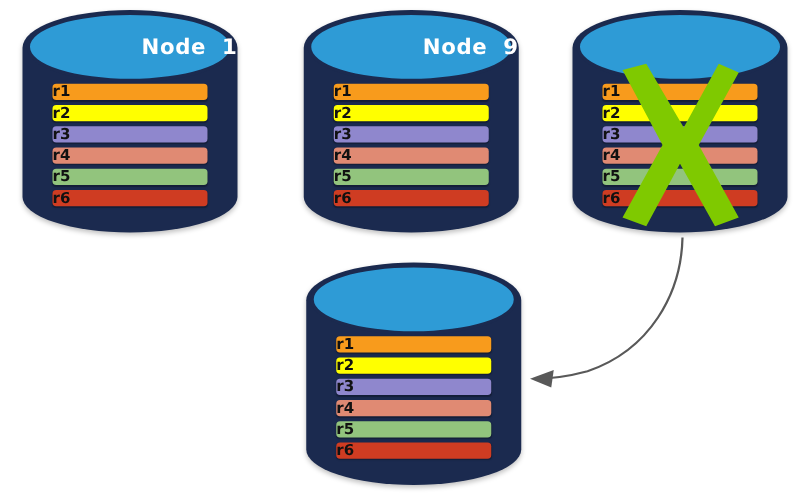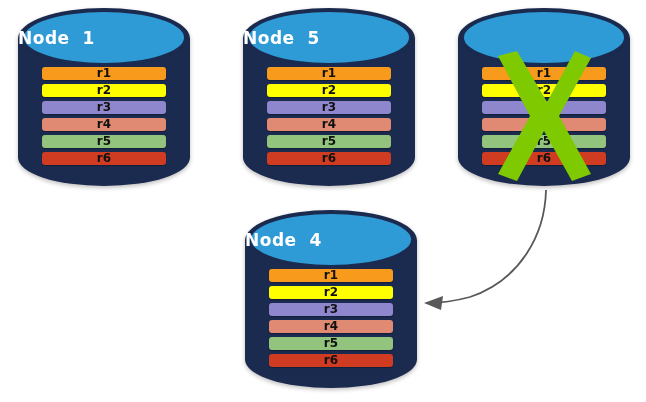--- a/index.html
+++ b/index.html
@@ -49,21 +49,21 @@
     border: 3px solid #1b2a4f;
     border-radius: 50%;
     box-sizing: border-box;
   }
 
   .node-title {
     position: absolute;
     left: 0;
     top: 11%;
     width: 100%;
-    text-align: left;
+    text-align: right;
     color: #ffffff;
     font-weight: bold;
     font-size: 17px;
     letter-spacing: 0.5px;
     white-space: pre;
     pointer-events: none;
   }
 
   .node-rows {
     position: absolute;
@@ -71,21 +71,20 @@
     right: 14%;
     top: 33%;
     display: flex;
     flex-direction: column;
     gap: 4px;
   }
 
   .node-row {
     height: 13px;
     border-radius: 3px;
-    text-align: center;
     font-size: 12px;
     font-weight: bold;
     color: #111111;
     line-height: 13px;
     box-shadow: 0 1px 1px rgba(0,0,0,0.30);
   }
 
   
   .x-mark {
     position: absolute;
@@ -117,21 +116,21 @@
       <div class="node-row" style="background:#8f87cd;">r3</div>
       <div class="node-row" style="background:#e08a73;">r4</div>
       <div class="node-row" style="background:#92c47d;">r5</div>
       <div class="node-row" style="background:#cf3c22;">r6</div>
     </div>
   </div>
 
   <div class="node" style="left:243px; top:8px; width:172px; height:178px;">
     <div class="node-body"></div>
     <div class="node-top"></div>
-    <div class="node-title">Node  5</div>
+    <div class="node-title">Node  9</div>
     <div class="node-rows">
       <div class="node-row" style="background:#f89b1c;">r1</div>
       <div class="node-row" style="background:#ffff00;">r2</div>
       <div class="node-row" style="background:#8f87cd;">r3</div>
       <div class="node-row" style="background:#e08a73;">r4</div>
       <div class="node-row" style="background:#92c47d;">r5</div>
       <div class="node-row" style="background:#cf3c22;">r6</div>
     </div>
   </div>
 
@@ -148,21 +147,20 @@
     </div>
   </div>
 
   <svg class="x-mark" style="left:495px; top:50px; width:98px; height:132px;" viewBox="0 0 98 132" xmlns="http://www.w3.org/2000/svg">
     <polygon points="3,6 22,1 52,52 80,1 96,8 64,66 96,124 77,131 49,81 22,131 3,124 35,66" fill="#7fc900"></polygon>
   </svg>
 
   <div class="node" style="left:245px; top:210px; width:172px; height:178px;">
     <div class="node-body"></div>
     <div class="node-top"></div>
-    <div class="node-title">Node  4</div>
     <div class="node-rows">
       <div class="node-row" style="background:#f89b1c;">r1</div>
       <div class="node-row" style="background:#ffff00;">r2</div>
       <div class="node-row" style="background:#8f87cd;">r3</div>
       <div class="node-row" style="background:#e08a73;">r4</div>
       <div class="node-row" style="background:#92c47d;">r5</div>
       <div class="node-row" style="background:#cf3c22;">r6</div>
     </div>
   </div>
 

